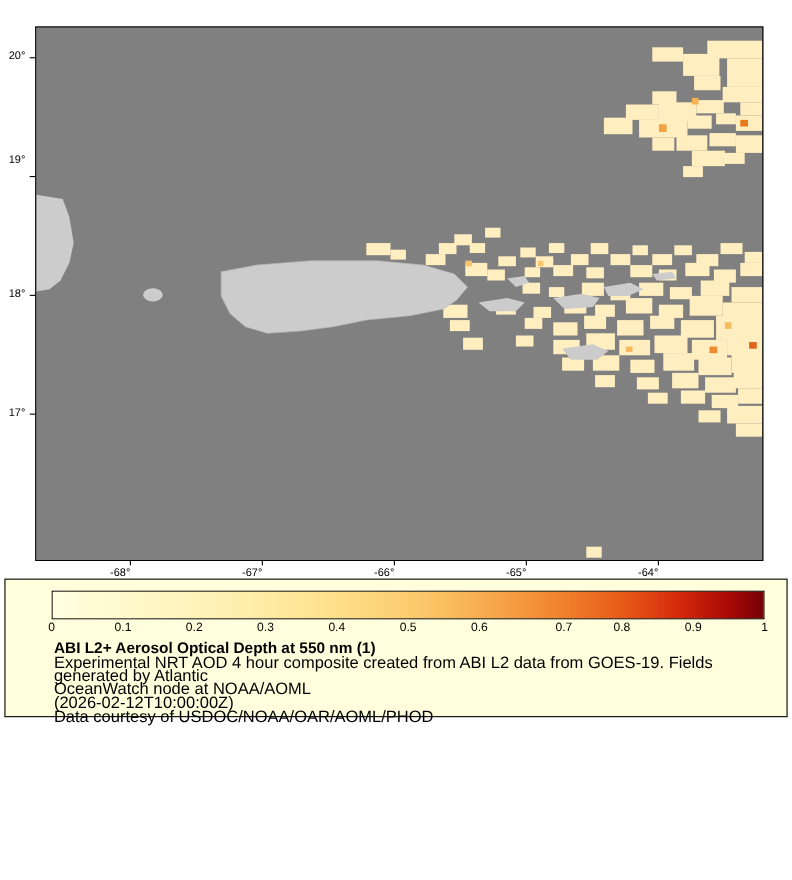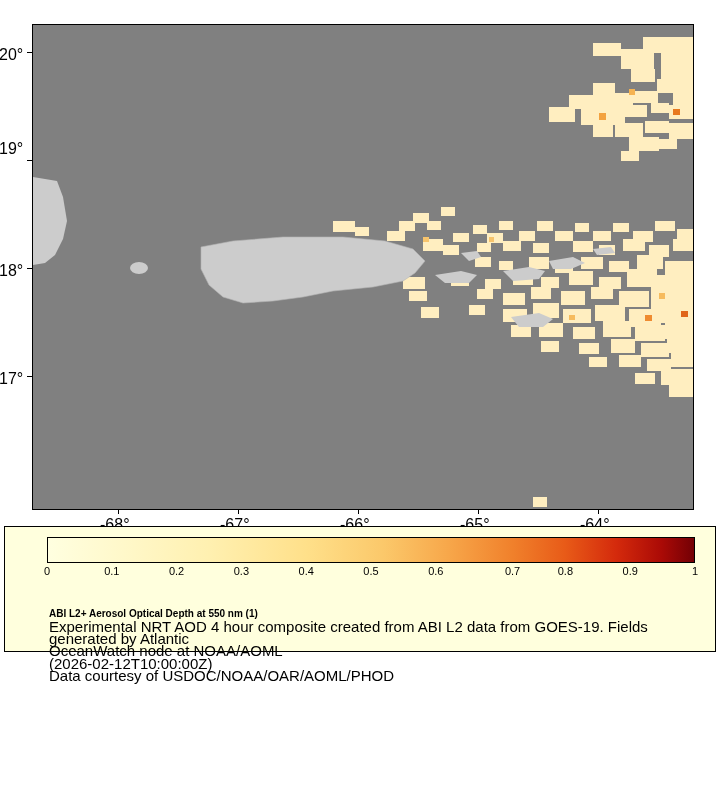--- a/index.html
+++ b/index.html
@@ -49,21 +49,21 @@
 
   
   .tick {
     position: absolute;
     background: #000;
   }
   .tick-v { width: 1px; height: 5px; }
   .tick-h { width: 5px; height: 1px; }
   .axis-label {
     position: absolute;
-    font-size: 16px;
+    font-size: 10px;
     color: #000;
     white-space: nowrap;
   }
   .axis-label.y { text-align: right; }
 
   
   .legend-panel {
     position: absolute;
     left: 4px;
     top: 526px;
@@ -103,24 +103,23 @@
     white-space: nowrap;
   }
   .legend-text {
     position: absolute;
     left: 44px;
     top: 56px;
     width: 650px;
     color: #000;
   }
   .legend-title {
-    font-size: 10px;
+    font-size: 14px;
     font-weight: bold;
     line-height: 13px;
-    margin-top: 24px;
   }
   .legend-desc {
     font-size: 15px;
     line-height: 11.5px;
     margin-top: 1px;
   }
 </style>
 </head>
 <body>
 

